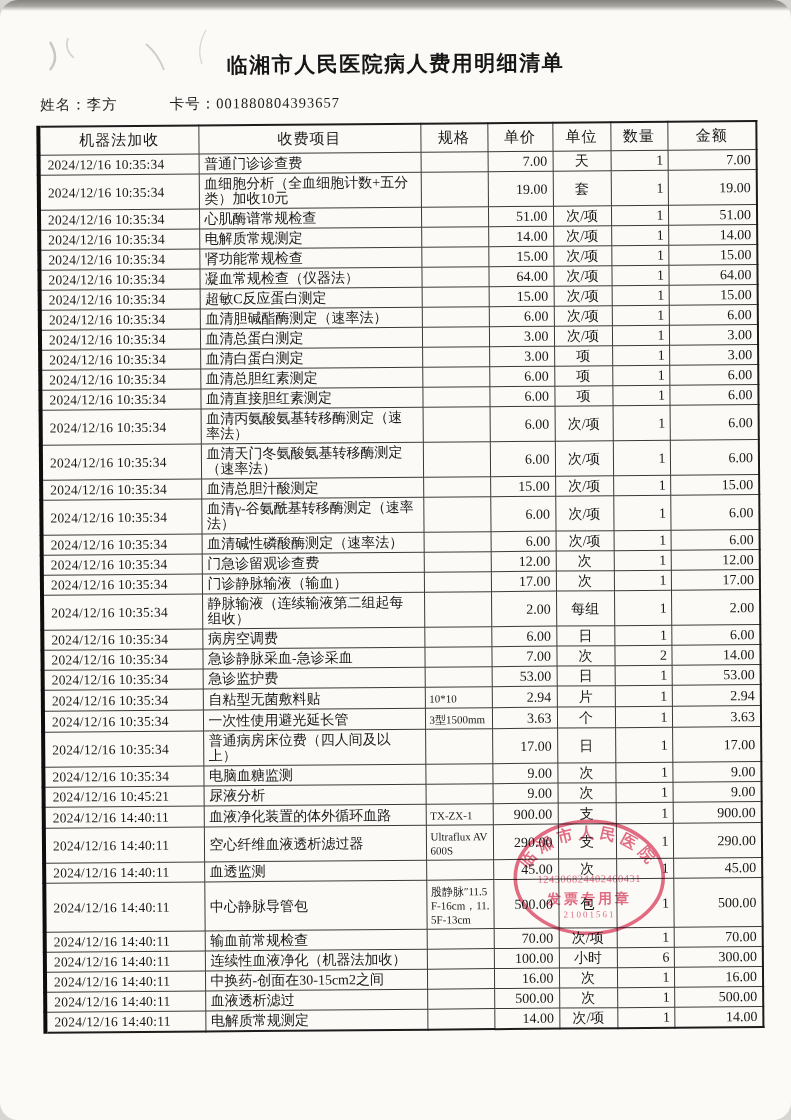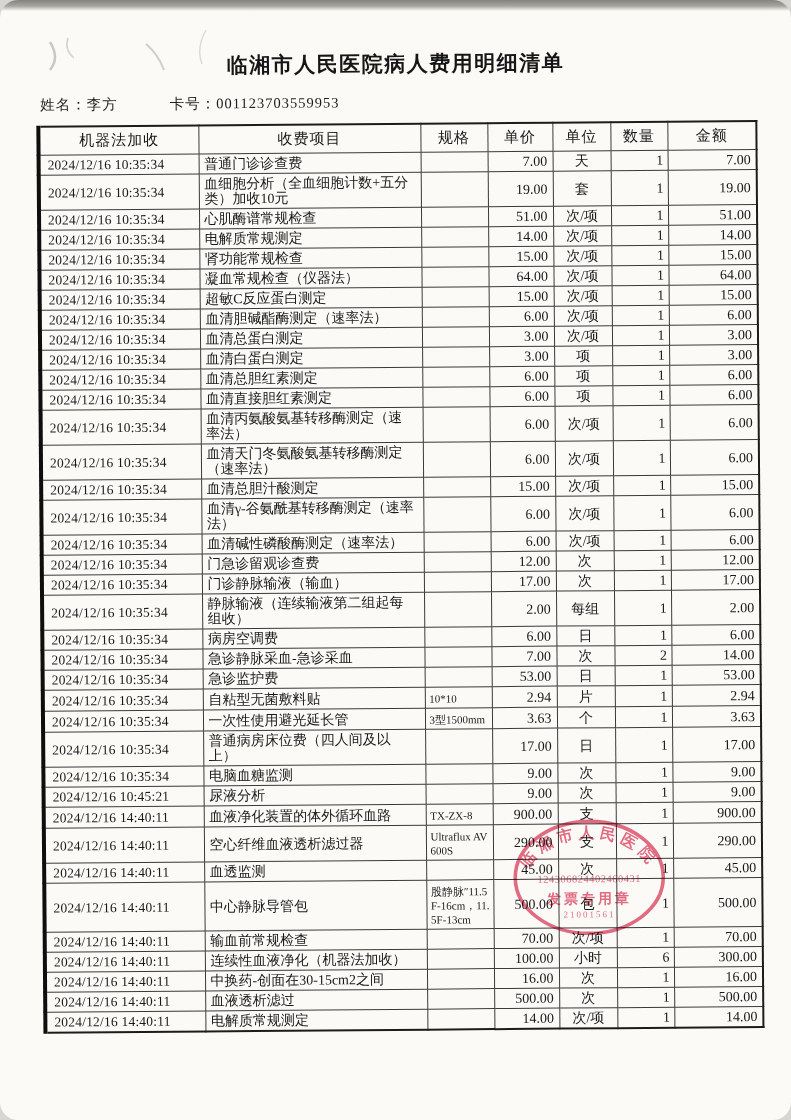--- a/index.html
+++ b/index.html
@@ -58,21 +58,21 @@
     <path d="M40,10 q-4,12 6,20" stroke="#a5a4a0" stroke-width="1.6" fill="none"></path>
     <path d="M118,16 q12,10 18,26" stroke="#9a9996" stroke-width="2" fill="none"></path>
     <path d="M178,2 q-10,18 -4,34" stroke="#b3b2ae" stroke-width="1.4" fill="none"></path>
   </svg>
 
   <div class="content">
 
     <h1 class="doc-title">临湘市人民医院病人费用明细清单</h1>
 
     <div class="meta-line">
-      <span>姓名：</span><span>李方</span><span class="sep"></span><span>卡号：</span><span>001123703559953</span>
+      <span>姓名：</span><span>李方</span><span class="sep"></span><span>卡号：</span><span>001880804393657</span>
     </div>
 
     <table class="fee-table">
       <colgroup>
         <col style="width:160px">
           <col style="width:222px">
           <col style="width:67px">
         <col style="width:65px">
           <col style="width:58px">
           <col style="width:57px">
@@ -338,21 +338,21 @@
             <td class="c-item">尿液分析</td>
             <td class="c-spec"></td>
             <td class="c-price">9.00</td>
             <td class="c-unit">次</td>
             <td class="c-qty">1</td>
             <td class="c-amount">9.00</td>
           </tr>
           <tr>
             <td class="c-time">2024/12/16 14:40:11</td>
             <td class="c-item">血液净化装置的体外循环血路</td>
-            <td class="c-spec">TX-ZX-8</td>
+            <td class="c-spec">TX-ZX-1</td>
             <td class="c-price">900.00</td>
             <td class="c-unit">支</td>
             <td class="c-qty">1</td>
             <td class="c-amount">900.00</td>
           </tr>
           <tr>
             <td class="c-time">2024/12/16 14:40:11</td>
             <td class="c-item">空心纤维血液透析滤过器</td>
             <td class="c-spec">Ultraflux AV600S</td>
             <td class="c-price">290.00</td>

